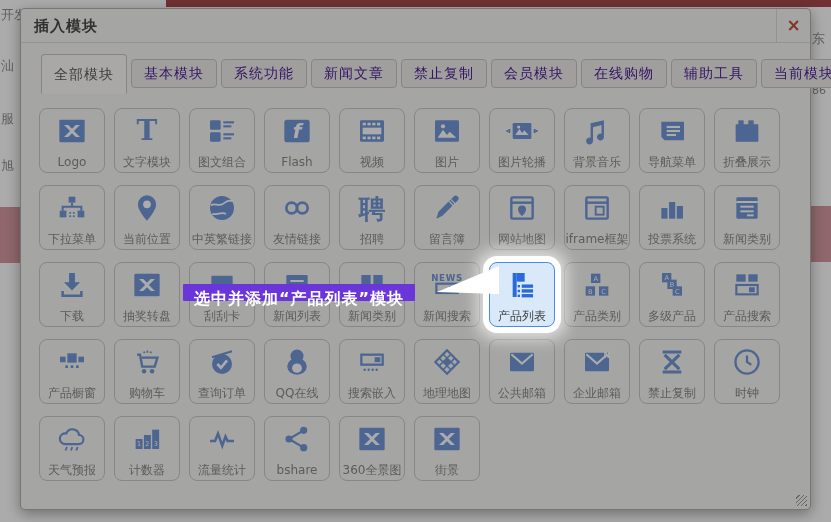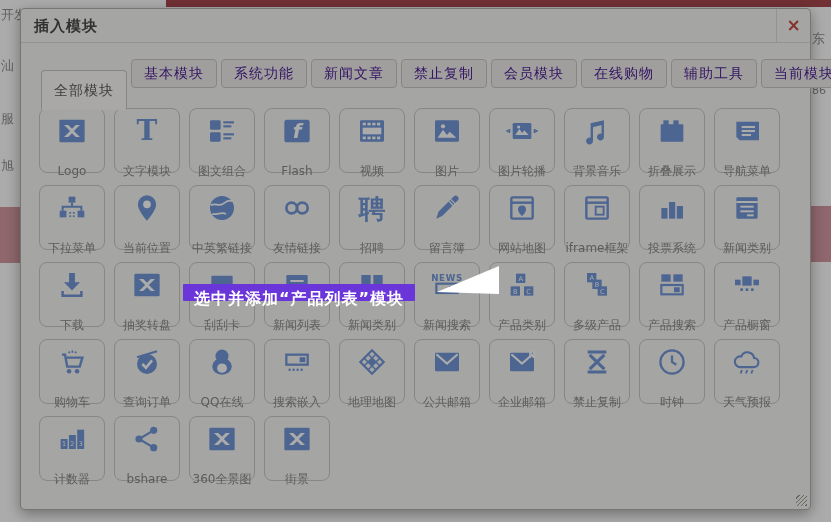--- a/index.html
+++ b/index.html
@@ -40,36 +40,36 @@
   }
   
   .tabs { margin:11px 0 0 20px; height:44px; white-space:nowrap; }
   .tab {
     display:inline-block; vertical-align:top; position:relative;
     height:29px; margin-top:5px; margin-right:4px; padding:0 12px;
     line-height:27px; font-size:14px; color:#4c1d95; letter-spacing:1px;
     background:#efeeeb; border:1px solid #c9c7c4; border-radius:4px; cursor:pointer;
   }
   .tab.active {
-    height:40px; margin-top:16px; line-height:38px;
+    height:40px; margin-top:0; line-height:38px;
     background:#fcfbf9; border-bottom-color:#fcfbf9; border-radius:4px 4px 0 0;
     color:#5d5c5a;
   }
   
   .grid { margin:10px 0 0 0; padding-left:18px; width:780px; }
   .cell {
     display:inline-flex; flex-direction:column; align-items:center;
     width:66px; height:65px; margin:0 9px 12px 0; padding-top:6px;
     border:1px solid #cbc9c6; border-radius:8px; background:#f7f6f3; cursor:pointer;
     vertical-align:top;
   }
   .cell .ic { width:32px; height:32px; color:#7297d8; flex:0 0 auto; }
   .cell .ic svg { width:32px; height:32px; display:block; }
   .cell .lbl {
-    margin-top:16px; font-size:12px; color:#8a8a8a; white-space:nowrap; line-height:16px;
+    margin-top:7px; font-size:12px; color:#8a8a8a; white-space:nowrap; line-height:16px;
   }
   .cell.highlight {
     position:relative; z-index:20;
     background:#d9e9fa; border:1px solid #4b8bdb; border-radius:8px;
     box-shadow:0 0 0 6px rgba(255,255,255,0.97), 0 0 16px 12px rgba(255,255,255,0.65);
   }
   .cell.highlight .ic { color:#2a6ad9; }
   .cell.highlight .lbl { color:#3c3c3c; }
   
   .tooltip {
@@ -184,38 +184,38 @@
       </div><div class="cell">
         <span class="ic">
           <svg viewBox="0 0 24 24" fill="currentColor" xmlns="http://www.w3.org/2000/svg">
             <path d="M9 19.5a2.6 2.6 0 1 1-1.8-2.5V6.2l10-2.2v12.5a2.6 2.6 0 1 1-1.8-2.5V7.5L9 9.2z"></path>
           </svg>
         </span>
         <span class="lbl">背景音乐</span>
       </div><div class="cell">
         <span class="ic">
           <svg viewBox="0 0 24 24" fill="currentColor" xmlns="http://www.w3.org/2000/svg">
-            <rect x="3.5" y="7" width="17" height="13" rx="0.5"></rect>
-            <rect x="5.5" y="4" width="4" height="3.5"></rect>
-            <rect x="13" y="4" width="4" height="3.5"></rect>
-          </svg>
-        </span>
-        <span class="lbl">折叠展示</span>
-      </div><div class="cell">
-        <span class="ic">
-          <svg viewBox="0 0 24 24" fill="currentColor" xmlns="http://www.w3.org/2000/svg">
             <path d="M4 5h17v14H6.5L4 16.5z"></path>
             <g stroke="#fff" stroke-width="1.6">
               <line x1="8" y1="9" x2="18" y2="9"></line>
               <line x1="8" y1="12" x2="18" y2="12"></line>
               <line x1="8" y1="15" x2="15" y2="15"></line>
             </g>
           </svg>
         </span>
         <span class="lbl">导航菜单</span>
+      </div><div class="cell">
+        <span class="ic">
+          <svg viewBox="0 0 24 24" fill="currentColor" xmlns="http://www.w3.org/2000/svg">
+            <rect x="3.5" y="7" width="17" height="13" rx="0.5"></rect>
+            <rect x="5.5" y="4" width="4" height="3.5"></rect>
+            <rect x="13" y="4" width="4" height="3.5"></rect>
+          </svg>
+        </span>
+        <span class="lbl">折叠展示</span>
       </div><div class="cell">
         <span class="ic">
           <svg viewBox="0 0 24 24" fill="currentColor" xmlns="http://www.w3.org/2000/svg">
             <rect x="9.5" y="3.5" width="5" height="4.5"></rect>
             <path d="M12 8v3M5 14v-3h14v3" stroke="currentColor" stroke-width="1.5" fill="none"></path>
             <rect x="2.8" y="14" width="5" height="5"></rect>
             <rect x="16.2" y="14" width="5" height="5"></rect>
             <rect x="10" y="15" width="1.3" height="1.3"></rect>
             <rect x="12.7" y="15" width="1.3" height="1.3"></rect>
             <rect x="10" y="17.5" width="1.3" height="1.3"></rect>
@@ -354,20 +354,34 @@
         <span class="lbl">新闻类别</span>
       </div><div class="cell">
         <span class="ic">
           <svg viewBox="0 0 24 24" fill="currentColor" xmlns="http://www.w3.org/2000/svg">
             <text x="12" y="9" font-size="6.5" font-weight="bold" text-anchor="middle" fill="currentColor" letter-spacing="0.5">NEWS</text>
             <rect x="4" y="11" width="16" height="7" fill="none" stroke="currentColor" stroke-width="1.6"></rect>
             <rect x="13.5" y="12.7" width="4.3" height="3.7"></rect>
           </svg>
         </span>
         <span class="lbl">新闻搜索</span>
+      </div><div class="cell highlight">
+        <span class="ic">
+          <svg viewBox="0 0 24 24" fill="currentColor" xmlns="http://www.w3.org/2000/svg">
+            <rect x="5" y="3" width="3" height="18"></rect>
+            <rect x="8" y="3" width="6" height="6.5"></rect>
+            <rect x="8.7" y="12" width="1.8" height="1.8"></rect>
+            <rect x="8.7" y="15.6" width="1.8" height="1.8"></rect>
+            <rect x="8.7" y="19.2" width="1.8" height="1.8"></rect>
+            <rect x="11.8" y="11.6" width="8.5" height="2.5"></rect>
+            <rect x="11.8" y="15.2" width="8.5" height="2.5"></rect>
+            <rect x="11.8" y="18.8" width="8.5" height="2.5"></rect>
+          </svg>
+        </span>
+        <span class="lbl">产品列表</span>
       </div><div class="cell">
         <span class="ic">
           <svg viewBox="0 0 24 24" fill="currentColor" xmlns="http://www.w3.org/2000/svg">
             <g>
               <rect x="7.5" y="3.5" width="7" height="7"></rect>
               <text x="11" y="9" font-size="5" fill="#fff" text-anchor="middle">A</text>
               <rect x="3.5" y="13" width="7" height="7"></rect>
               <text x="7" y="18.5" font-size="5" fill="#fff" text-anchor="middle">B</text>
               <rect x="13.5" y="13" width="7" height="7"></rect>
               <text x="17" y="18.5" font-size="5" fill="#fff" text-anchor="middle">C</text>
@@ -519,20 +533,27 @@
             <rect x="15.9" y="5" width="5.2" height="14.5"></rect>
             <text x="6.1" y="17.6" font-size="4.8" fill="#fff" text-anchor="middle">1</text>
             <text x="12.3" y="17.6" font-size="4.8" fill="#fff" text-anchor="middle">2</text>
             <text x="18.5" y="17.6" font-size="4.8" fill="#fff" text-anchor="middle">3</text>
           </svg>
         </span>
         <span class="lbl">计数器</span>
       </div><div class="cell">
         <span class="ic">
           <svg viewBox="0 0 24 24" fill="currentColor" xmlns="http://www.w3.org/2000/svg">
+            <path d="M3 13.5h3.8l2.2-5.5 3.2 9 2.4-6.8 1.6 3.3H21" fill="none" stroke="currentColor" stroke-width="1.9"></path>
+          </svg>
+        </span>
+        <span class="lbl">流量统计</span>
+      </div><div class="cell">
+        <span class="ic">
+          <svg viewBox="0 0 24 24" fill="currentColor" xmlns="http://www.w3.org/2000/svg">
             <path d="M6 12L17 5.5M6 12l11 6.5" stroke="currentColor" stroke-width="1.6" fill="none"></path>
             <circle cx="6" cy="12" r="2.7"></circle>
             <circle cx="17" cy="5.5" r="2.7"></circle>
             <circle cx="17" cy="18.5" r="2.7"></circle>
           </svg>
         </span>
         <span class="lbl">bshare</span>
       </div><div class="cell">
         <span class="ic">
           <svg viewBox="0 0 24 24" fill="currentColor" xmlns="http://www.w3.org/2000/svg">

